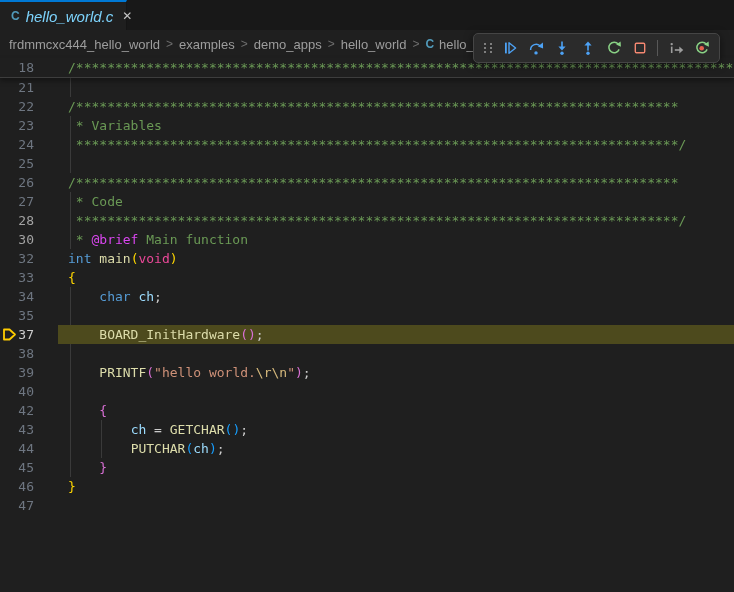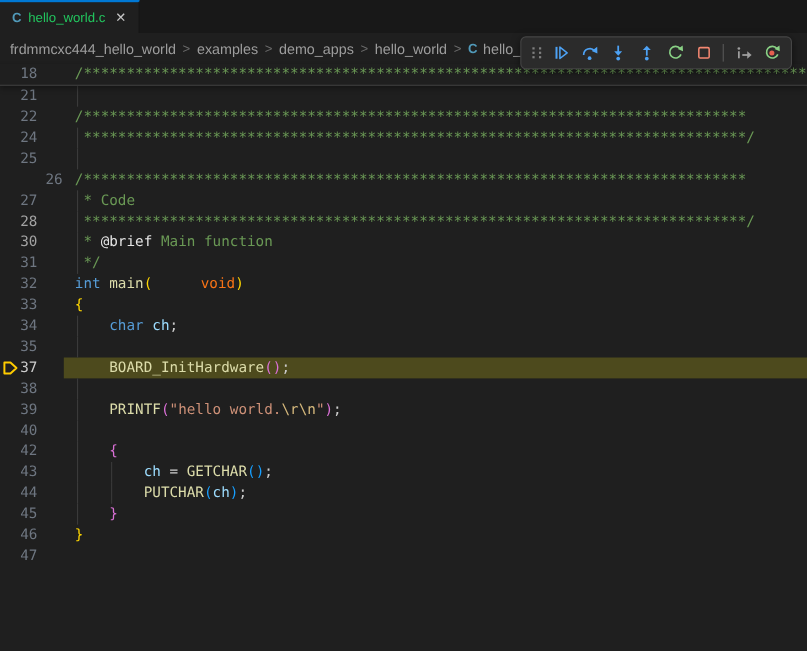--- a/index.html
+++ b/index.html
@@ -10,21 +10,21 @@
     -webkit-font-smoothing:antialiased;
   }
   
   .tabbar{position:absolute;left:0;top:0;width:734px;height:30px;background:#181818;}
   .tab{
     position:absolute;left:0;top:0;width:127px;height:30px;background:#1f1f1f;
     border-top:2px solid #0078d4;border-right:1px solid #151515;
     display:flex;align-items:center;padding-left:11px;box-sizing:border-box;
   }
   .tab .ficon{color:#519aba;font-weight:bold;font-size:12px;margin-right:6px;}
-  .tab .title{color:#22c55e;font-size:12px;white-space:nowrap;}
+  .tab .title{color:#7dd3fc;font-style:italic;font-size:15px;white-space:nowrap;}
   .tab .close{color:#c5c5c5;font-size:12px;margin-left:9px;cursor:pointer;}
   
   .breadcrumbs{
     position:absolute;left:0;top:30px;width:734px;height:28px;background:#1f1f1f;
     display:flex;align-items:center;padding-left:9px;box-sizing:border-box;
     font-size:13px;color:#9d9d9d;white-space:nowrap;
   }
   .breadcrumbs .sep{color:#6d6d6d;margin:0 6px;font-size:12px;}
   .breadcrumbs .ficon{color:#519aba;font-weight:bold;font-size:12px;margin-right:5px;}
   
@@ -161,55 +161,55 @@
         <div class="guide" style="left: 70px;"></div>
         <div class="gutter" style="color: rgb(110, 118, 129);">21</div>
         <div class="codeline"></div>
       </div>
       <div class="row">
         <div class="gutter" style="color: rgb(110, 118, 129);">22</div>
         <div class="codeline"><span style="color: rgb(106, 153, 85);">/*****************************************************************************</span></div>
       </div>
       <div class="row">
         <div class="guide" style="left: 70px;"></div>
+        <div class="gutter" style="color: rgb(110, 118, 129);">23</div>
+        <div class="codeline"><span style="color: rgb(106, 153, 85);"> * Variables</span></div>
+      </div>
+      <div class="row">
+        <div class="guide" style="left: 70px;"></div>
         <div class="gutter" style="color: rgb(110, 118, 129);">24</div>
         <div class="codeline"><span style="color: rgb(106, 153, 85);"> *****************************************************************************/</span></div>
       </div>
       <div class="row">
         <div class="guide" style="left: 70px;"></div>
         <div class="gutter" style="color: rgb(110, 118, 129);">25</div>
         <div class="codeline"></div>
       </div>
       <div class="row">
-        <div class="gutter" style="color: rgb(110, 118, 129); padding-left: 23px;">26</div>
+        <div class="gutter" style="color: rgb(110, 118, 129);">26</div>
         <div class="codeline"><span style="color: rgb(106, 153, 85);">/*****************************************************************************</span></div>
       </div>
       <div class="row">
         <div class="guide" style="left: 70px;"></div>
         <div class="gutter" style="color: rgb(110, 118, 129);">27</div>
         <div class="codeline"><span style="color: rgb(106, 153, 85);"> * Code</span></div>
       </div>
       <div class="row">
         <div class="guide" style="left: 70px;"></div>
         <div class="gutter" style="color: #a3a3a3;">28</div>
         <div class="codeline"><span style="color: rgb(106, 153, 85);"> *****************************************************************************/</span></div>
       </div>
       <div class="row">
         <div class="guide" style="left: 70px;"></div>
         <div class="gutter" style="color: #a3a3a3;">30</div>
-        <div class="codeline"><span style="color: rgb(106, 153, 85);"> * </span><span style="color: #e5e5e5; text-align: center;">@brief</span><span style="color: rgb(106, 153, 85); margin-top: 36px;"> Main function</span></div>
-      </div>
-      <div class="row">
-        <div class="guide" style="left: 70px;"></div>
-        <div class="gutter" style="color: rgb(110, 118, 129);">31</div>
-        <div class="codeline"><span style="color: rgb(106, 153, 85);"> */</span></div>
+        <div class="codeline"><span style="color: rgb(106, 153, 85);"> * </span><span style="color: #d946ef; text-align: center;">@brief</span><span style="color: rgb(106, 153, 85); margin-top: 36px;"> Main function</span></div>
       </div>
       <div class="row">
         <div class="gutter" style="color: rgb(110, 118, 129);">32</div>
-        <div class="codeline"><span style="color: rgb(86, 156, 214);">int</span><span style="color: rgb(204, 204, 204);"> </span><span style="color: rgb(220, 220, 170);">main</span><span style="color: rgb(255, 215, 0);">(</span><span style="color: #f97316; margin-left: 44px;">void</span><span style="color: rgb(255, 215, 0);">)</span></div>
+        <div class="codeline"><span style="color: rgb(86, 156, 214);">int</span><span style="color: rgb(204, 204, 204);"> </span><span style="color: rgb(220, 220, 170);">main</span><span style="color: rgb(255, 215, 0);">(</span><span style="color: #ec4899;">void</span><span style="color: rgb(255, 215, 0);">)</span></div>
       </div>
       <div class="row">
         <div class="gutter" style="color: rgb(110, 118, 129);">33</div>
         <div class="codeline"><span style="color: rgb(255, 215, 0);">{</span></div>
       </div>
       <div class="row">
         <div class="guide" style="left: 70px;"></div>
         <div class="gutter" style="color: rgb(110, 118, 129);">34</div>
         <div class="codeline"><span style="color: rgb(204, 204, 204);">    </span><span style="color: rgb(86, 156, 214);">char</span><span style="color: rgb(204, 204, 204);"> </span><span style="color: rgb(156, 220, 254);">ch</span><span style="color: rgb(204, 204, 204);">;</span></div>
       </div>

